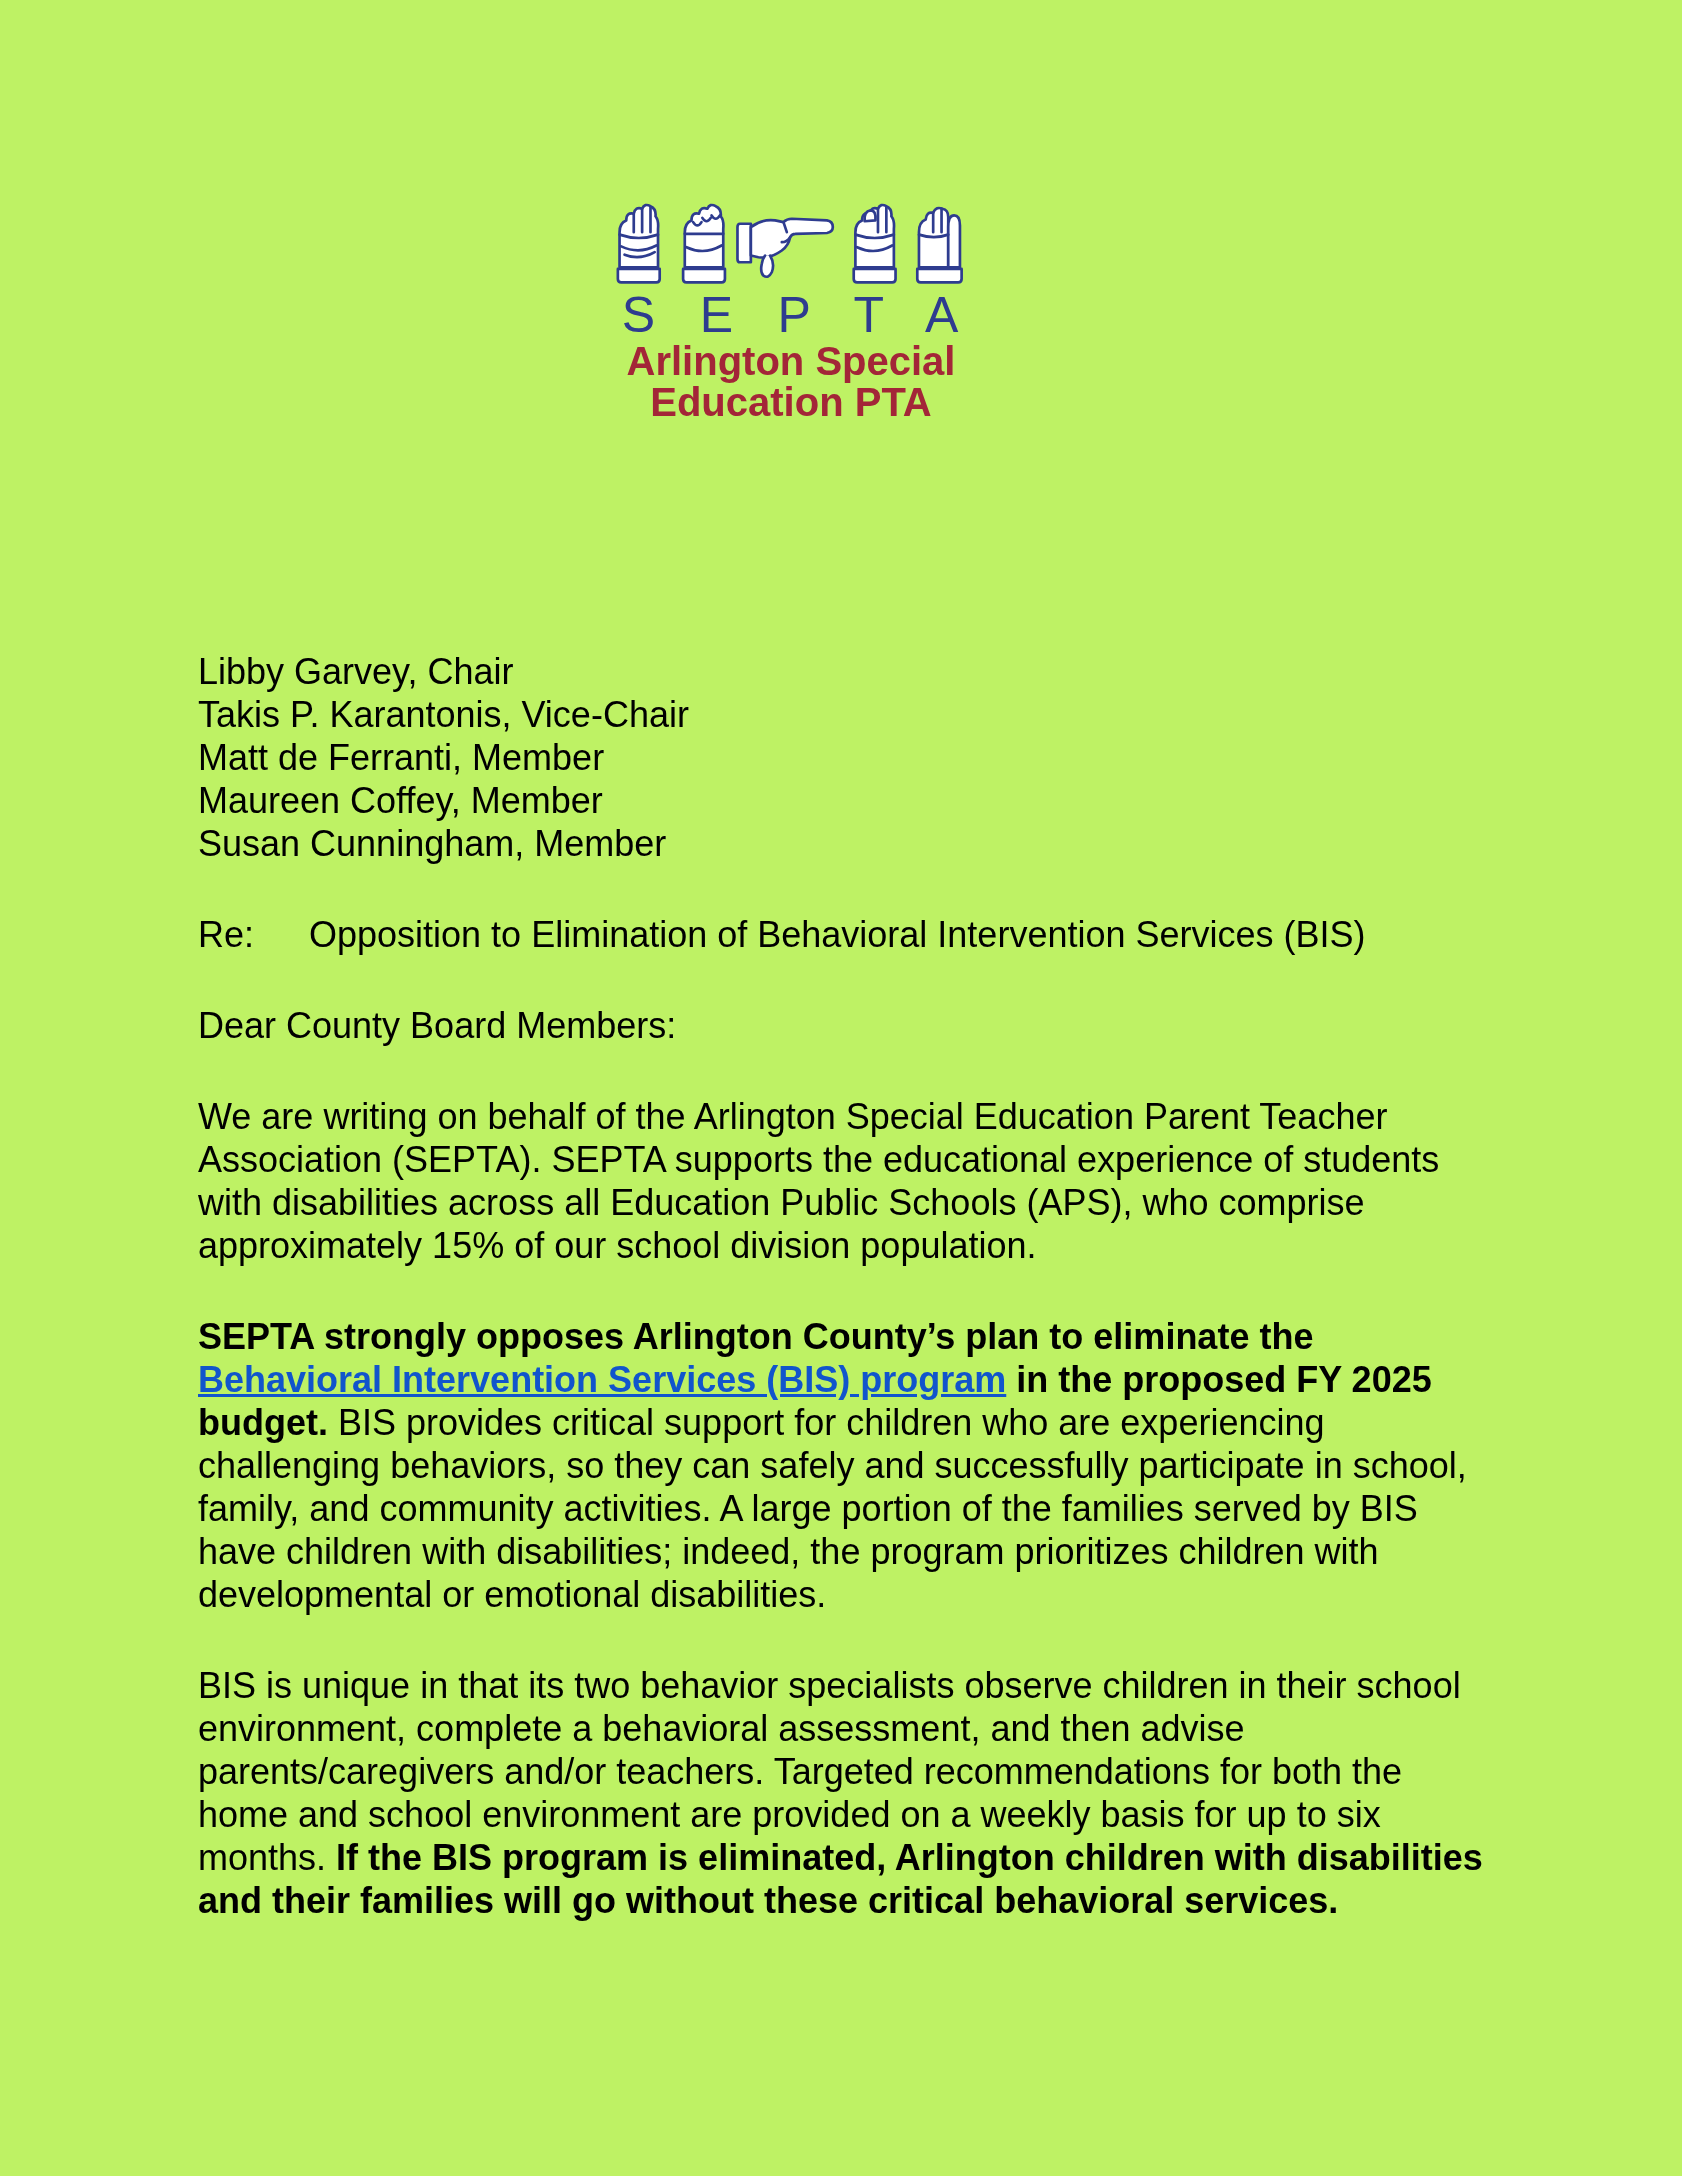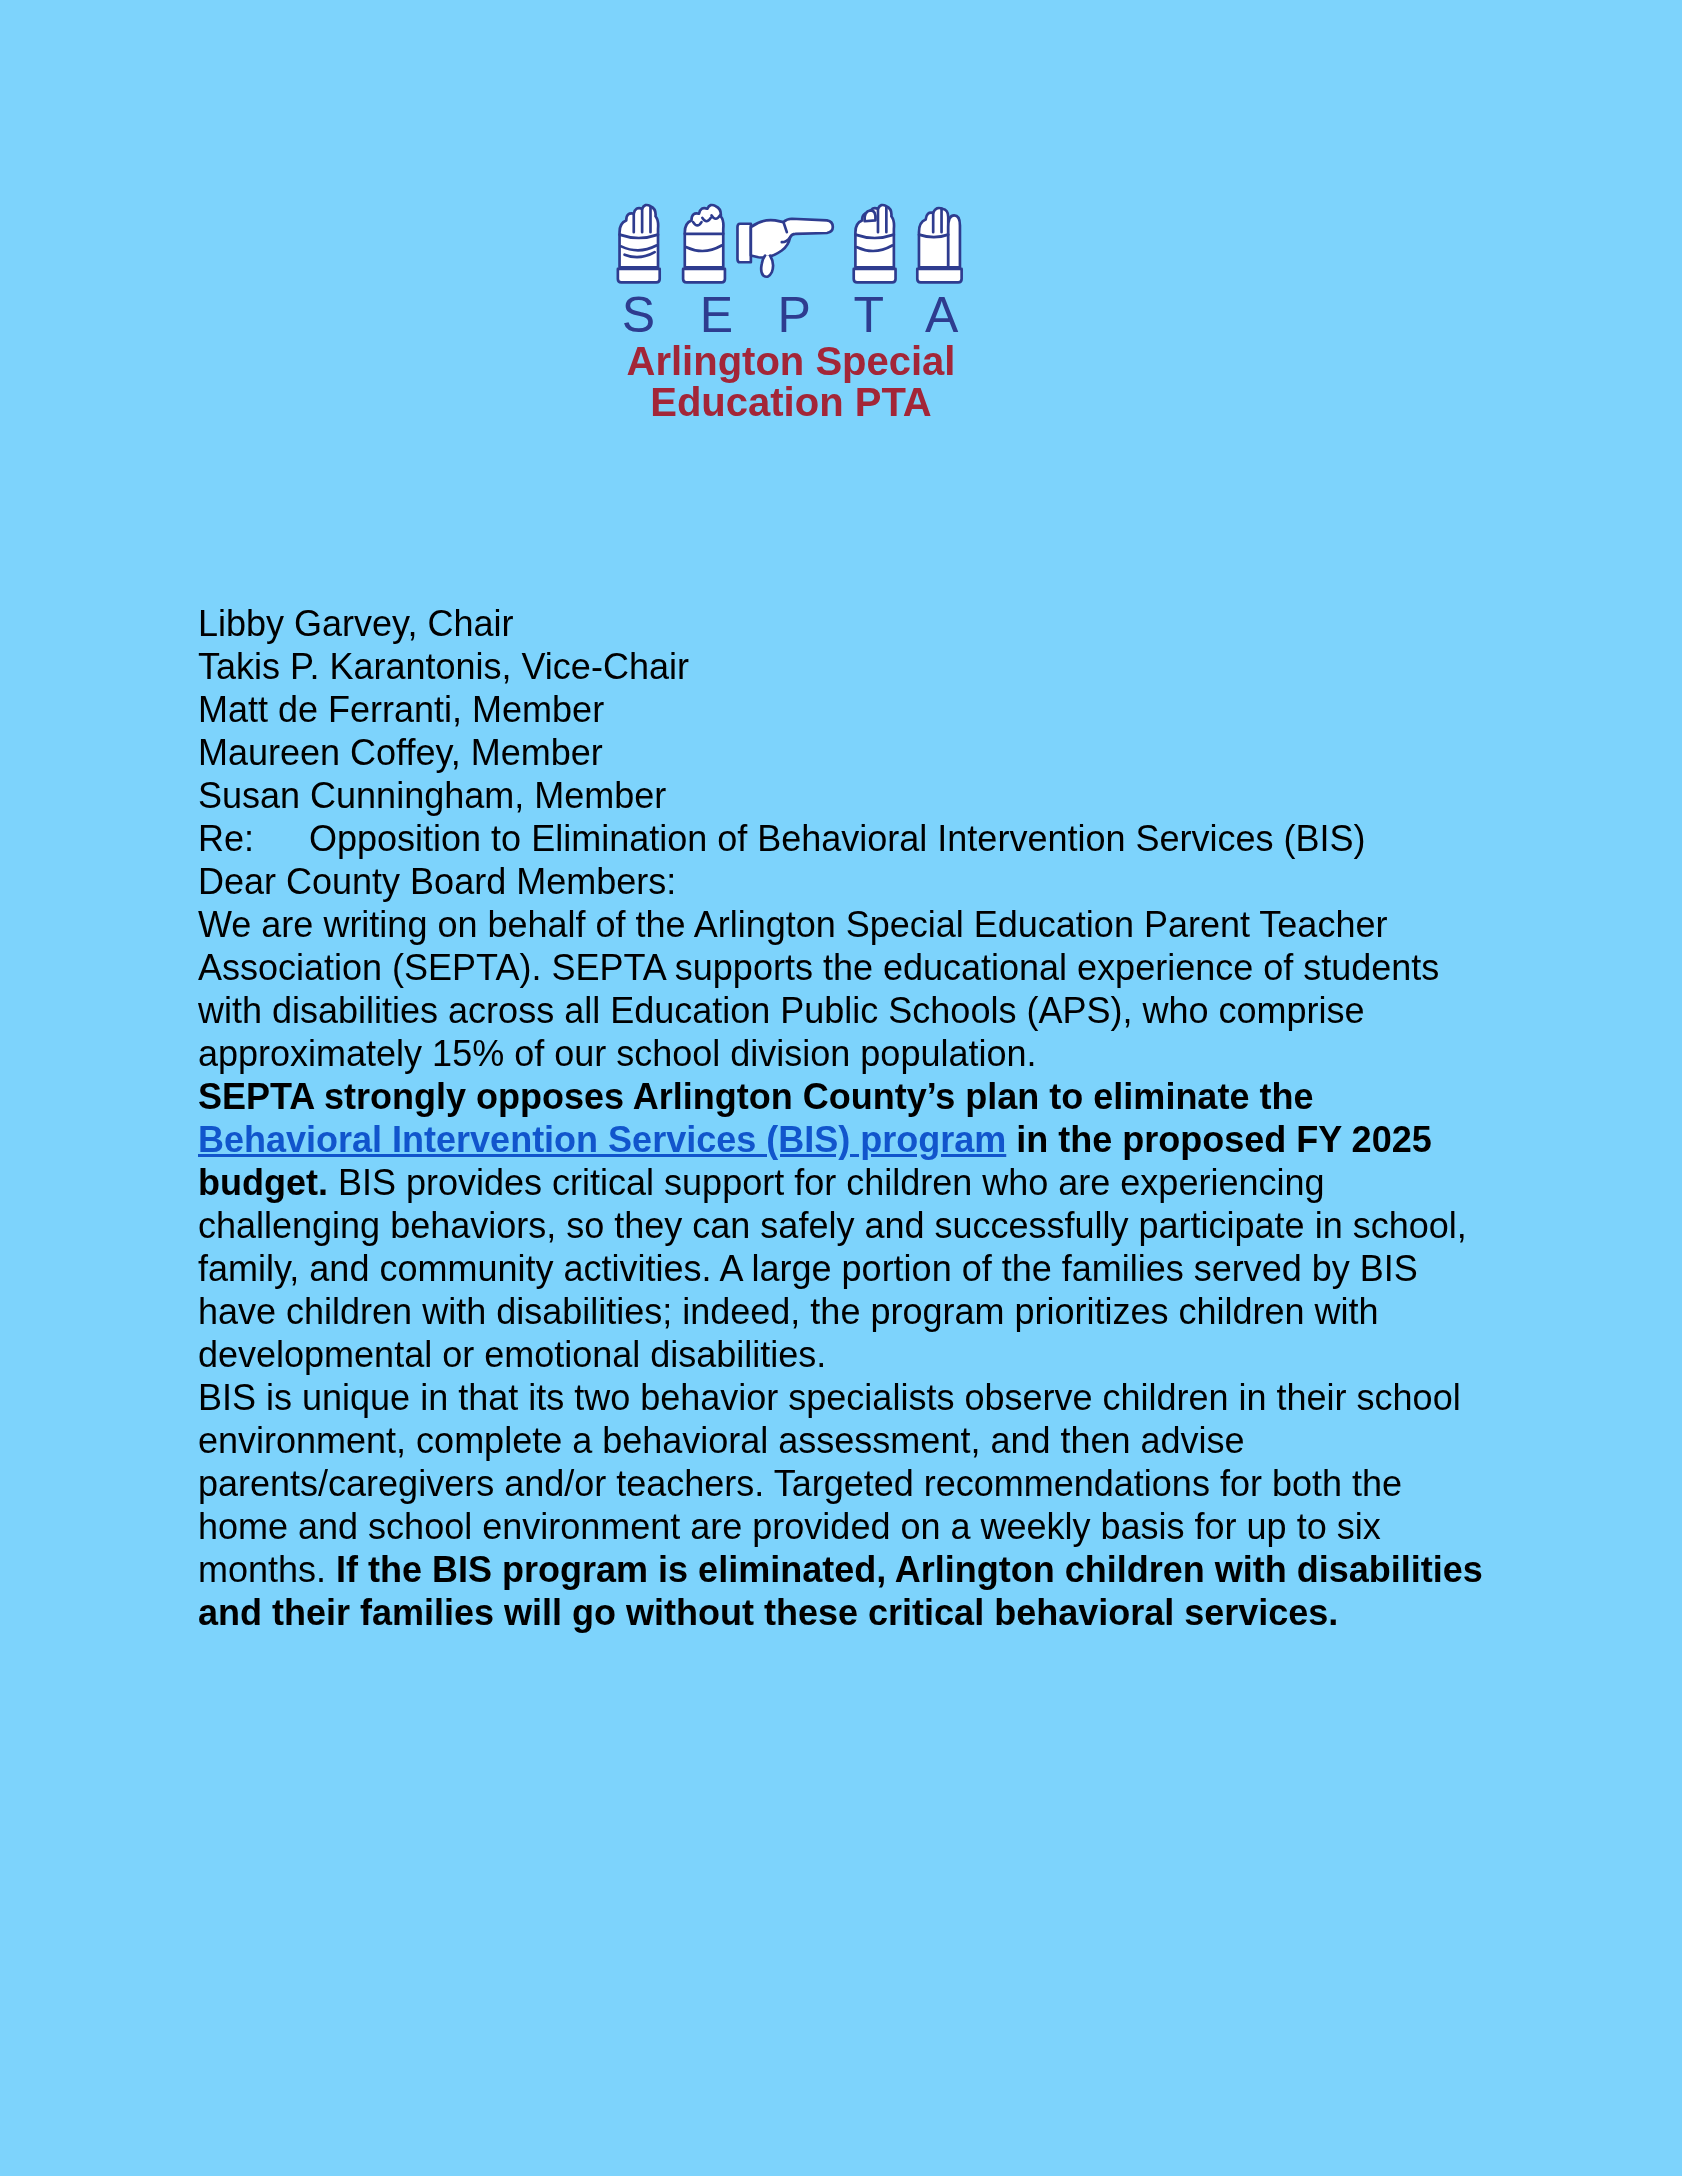--- a/index.html
+++ b/index.html
@@ -1,17 +1,17 @@
 <!DOCTYPE html>
 <html><head>
 <meta charset="utf-8">
 <style>
   html,body{margin:0;padding:0;background:#e8e8e8;}
   .page{
-    position:relative;width:1682px;height:2177px;background:#7dd3fc;
+    position:relative;width:1682px;height:2177px;background:#bef264;
     margin:0 auto;overflow:hidden;
     font-family:"Liberation Sans","DejaVu Sans",sans-serif;
     color:#000;
   }
   
   .logo{position:absolute;left:600px;top:197px;width:382px;text-align:center;}
   .hands{display:block;width:382px;height:92px;margin:0 auto;}
   .hand{fill:#ffffff;stroke:#2e3c8f;stroke-width:3.2;stroke-linejoin:round;stroke-linecap:round;}
   .nf{fill:none;}
   .logo-acronym{
@@ -26,21 +26,21 @@
     font-size:34px;line-height:38px;color:#2e3c8f;white-space:nowrap;
   }
   .logo-tagline .i{font-style:italic;font-weight:400;}
   .logo-tagline .b{font-weight:bold;}
   .sup{vertical-align:super;font-size:55%;}
   
   .letter{
     position:absolute;left:198px;top:602px;width:1290px;
     font-size:36px;line-height:43px;
   }
-  .block{}
+  .block{margin-top:48px;}
   .line{white-space:nowrap;}
   .b{font-weight:bold;}
   .i{font-style:italic;}
   .link{color:#1155cc;font-weight:bold;text-decoration:underline;cursor:pointer;text-align:right;}
   .re-label{display:inline-block;width:111px;}
 </style>
 </head>
 <body>
 
 <div class="page">

